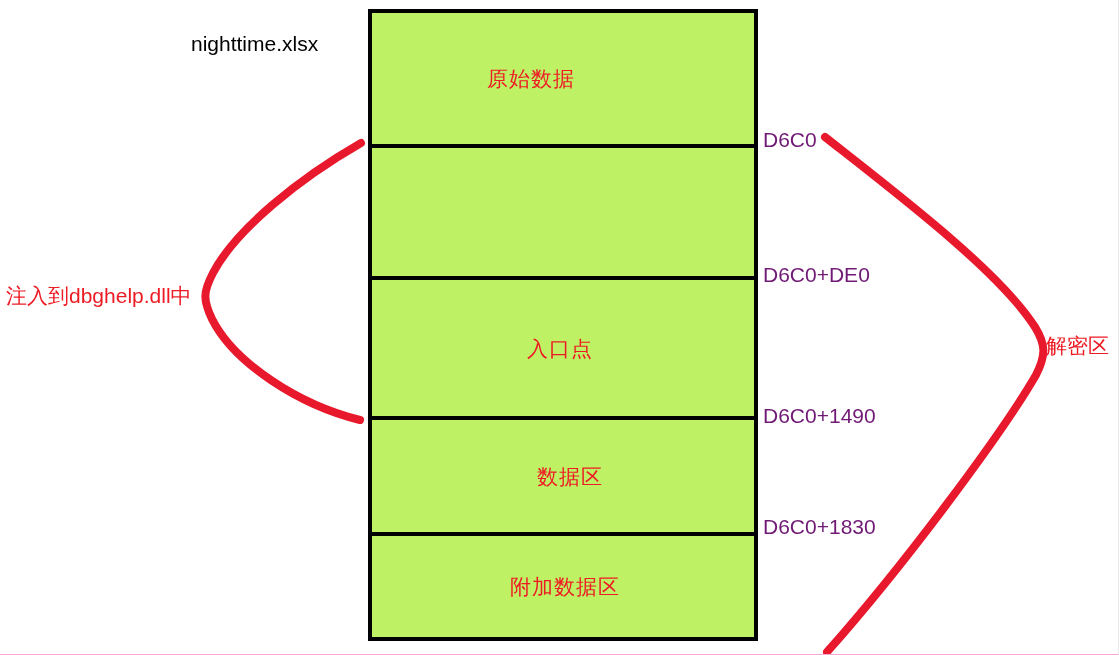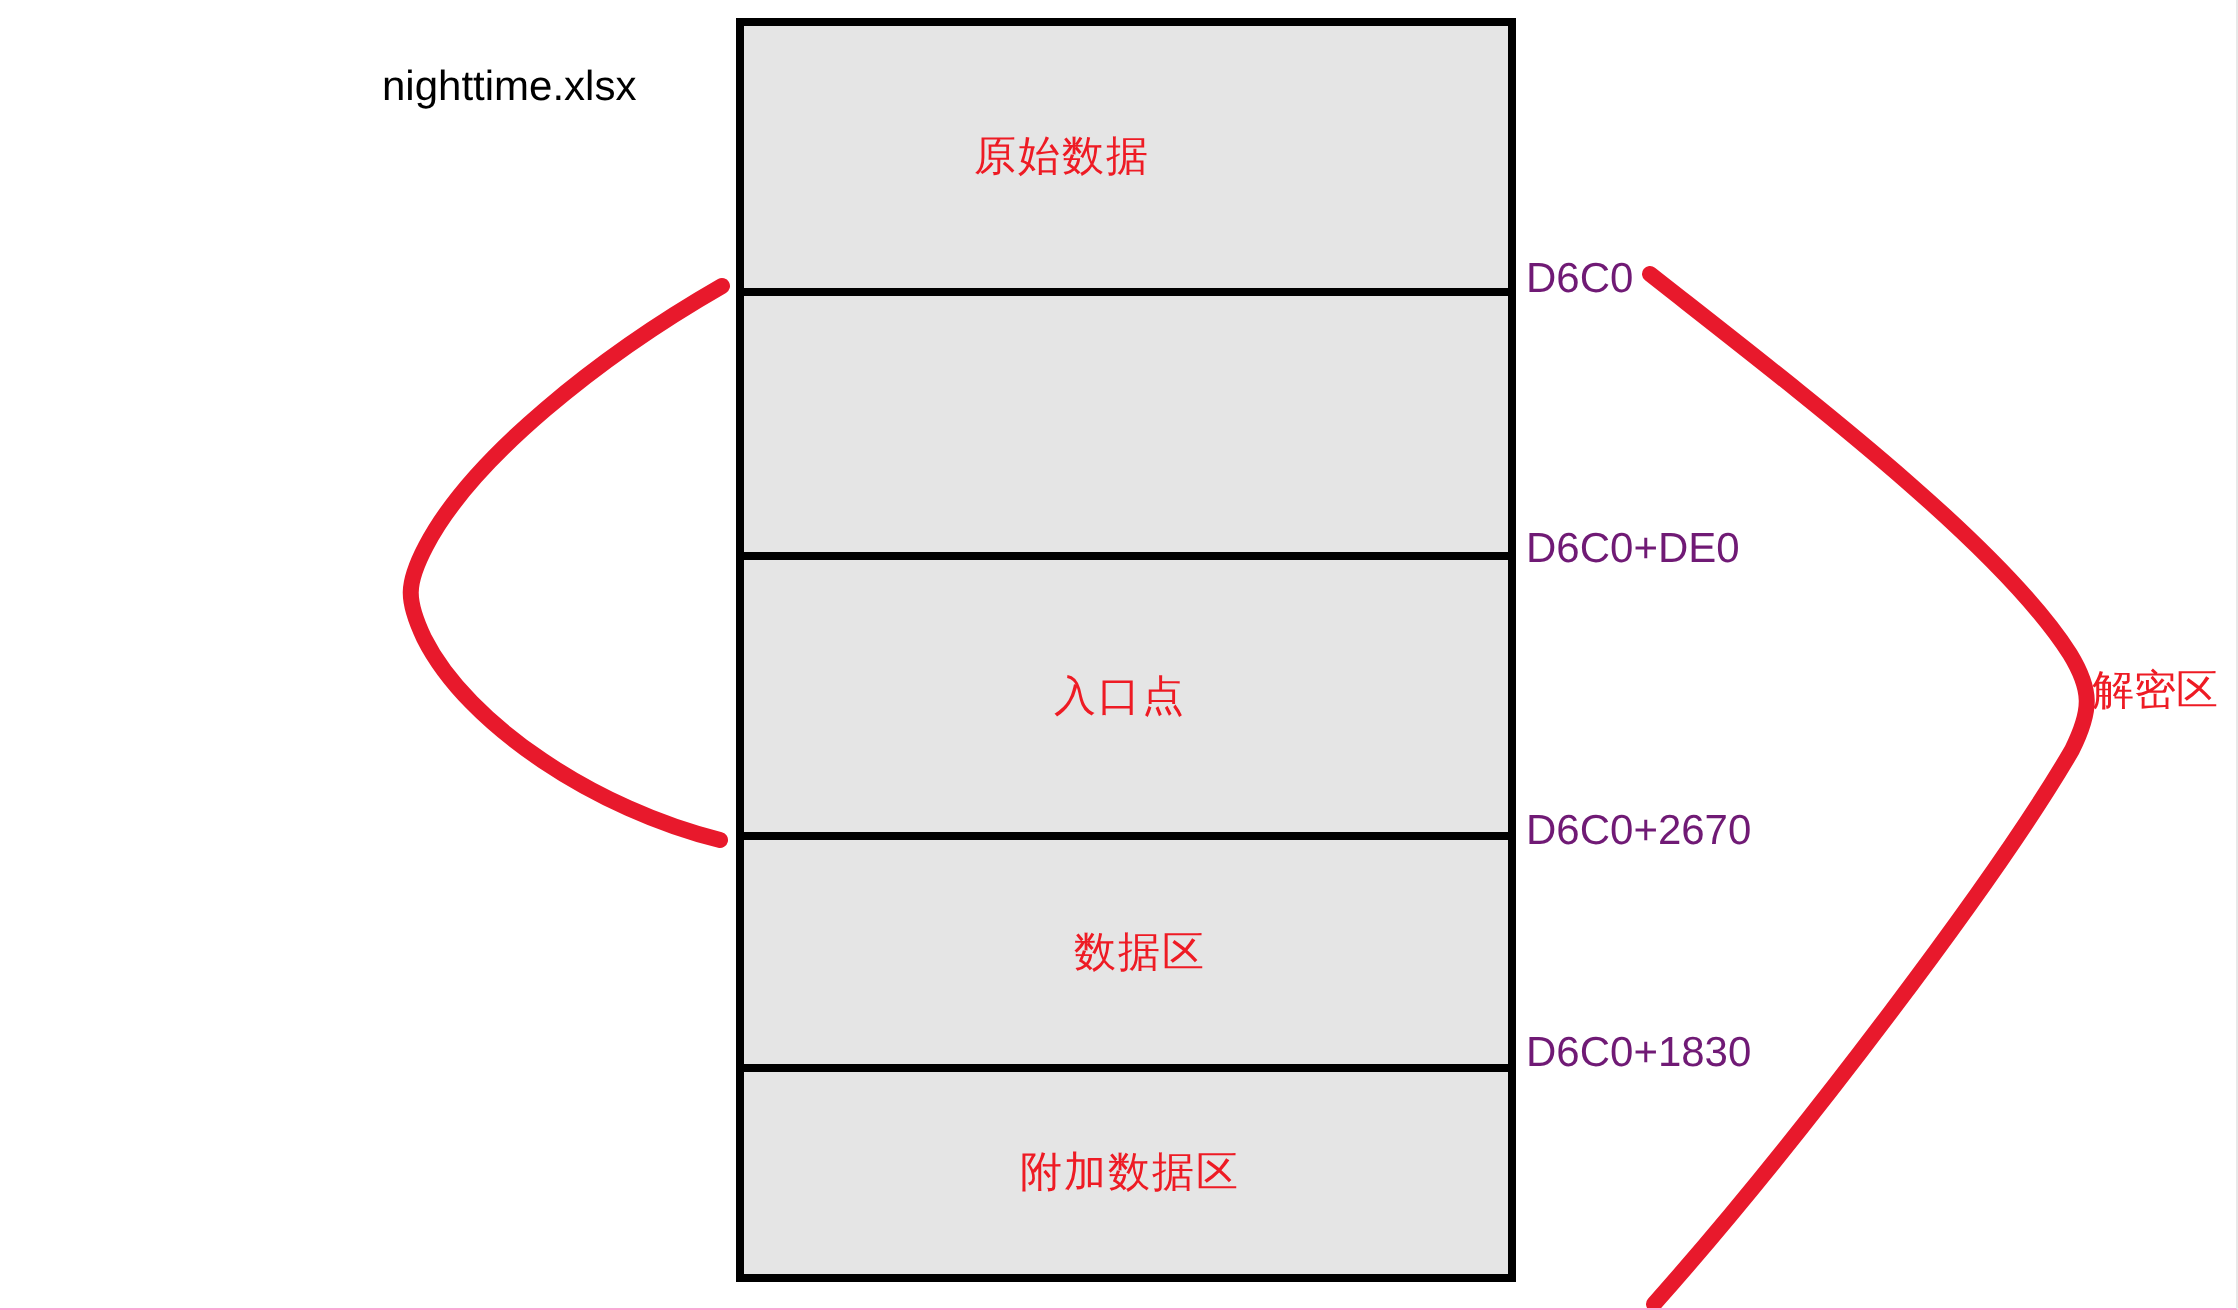--- a/index.html
+++ b/index.html
@@ -23,21 +23,21 @@
 
   
   #memory-block {
     position: absolute;
     left: 368px;
     top: 9px;
     width: 390px;
     height: 632px;
     border: 4px solid #000000;
     box-sizing: border-box;
-    background: #e5e5e5;
+    background: #bef264;
     text-align: center;
   }
   .mem-seg {
     position: absolute;
     left: 0;
     width: 100%;
     box-sizing: border-box;
     display: flex;
     align-items: center;
     justify-content: center;
@@ -145,23 +145,24 @@
     <div id="seg-data" class="mem-seg divided">
       <span class="seg-label">数据区</span>
     </div>
     <div id="seg-extra" class="mem-seg">
       <span class="seg-label">附加数据区</span>
     </div>
   </div>
 
   <div id="addr-0" class="addr-label">D6C0</div>
   <div id="addr-1" class="addr-label">D6C0+DE0</div>
-  <div id="addr-2" class="addr-label">D6C0+2670</div>
+  <div id="addr-2" class="addr-label">D6C0+1490</div>
   <div id="addr-3" class="addr-label">D6C0+1830</div>
 
+  <div id="inject-label">注入到dbghelp.dll中</div>
   <div id="decrypt-label">解密区</div>
 
   <svg id="brace-layer" viewBox="0 0 1119 655">
 
     <path class="brace-stroke" d="M 361 143
              C 300 178, 236 229, 213 273
              C 203 292, 203 300, 212 319
              C 234 363, 299 405, 360 420"></path>
 
     <svg></svg>

